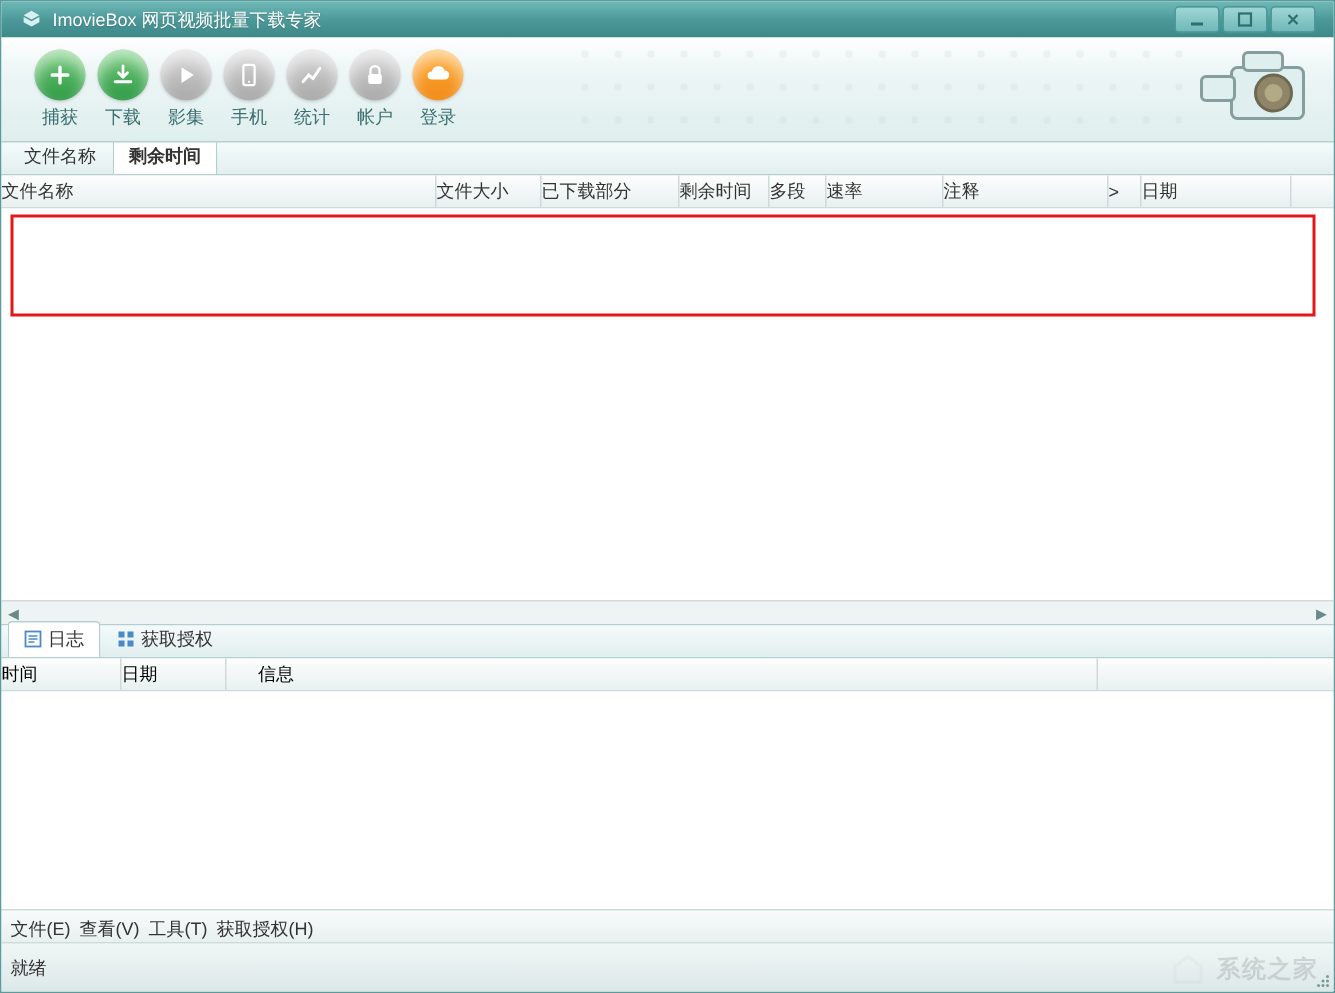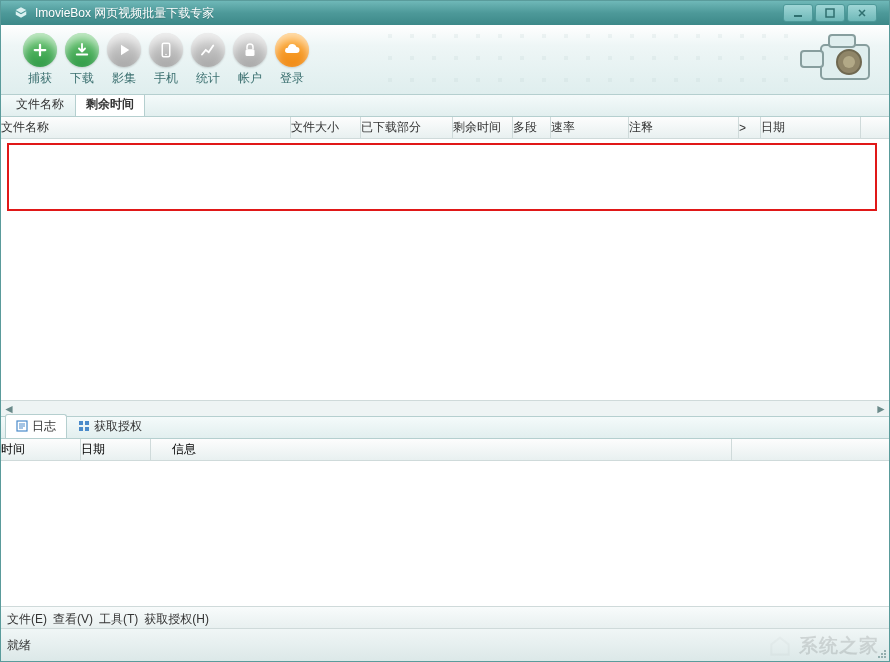--- a/index.html
+++ b/index.html
@@ -43,21 +43,21 @@
   .l-tab { padding: 3px 10px; font-size: 12px; color: #333; border: 1px solid transparent; border-bottom: none; cursor: pointer; display:flex; align-items:flex-end; gap:4px;}
   .l-tab.active { background: #fff; border-color: #b5cfcf; border-radius: 3px 3px 0 0; }
   .l-tab svg { width:12px;height:12px; }
   .lower-cols { height: 22px; background: linear-gradient(to bottom,#fdfdfd,#e8f0f0); border-bottom: 1px solid #cfdada; display: flex; align-items: center; }
   .lower-body { flex: 1; background: #fff; }
   
   .menubar { height: 22px; background: linear-gradient(to bottom,#f8fbfb,#e8f0f0); border-top: 1px solid #cfdada; display: flex; align-items: flex-end; padding: 0 6px; font-size: 12px; color: #333; gap: 6px; }
   .menu-item { cursor: pointer; }
   
   .statusbar { height: 20px; background: linear-gradient(to bottom,#f0f6f6,#dce8e8); border-top: 1px solid #cfdada; display: flex; align-items: center; padding: 16px 6px; font-size: 12px; color: #333; position:relative;}
-  .watermark { position: absolute; right: 10px; bottom: 2px; font-size: 19px; color: rgba(0,0,0,.12); font-weight: bold; letter-spacing: 1px; display:flex; align-items:center; gap:6px;}
+  .watermark { position: absolute; right: 10px; bottom: 2px; font-size: 16px; color: rgba(0,0,0,.12); font-weight: bold; letter-spacing: 1px; display:flex; align-items:center; gap:6px;}
   .watermark svg { width:26px; height:26px; opacity:.2;}
   .resize-grip { position:absolute; right:2px; bottom:2px; width:12px;height:12px;}
 </style>
 </head>
 <body>
 
 <div class="window">
 
   <div class="titlebar">
     <span class="app-icon">

